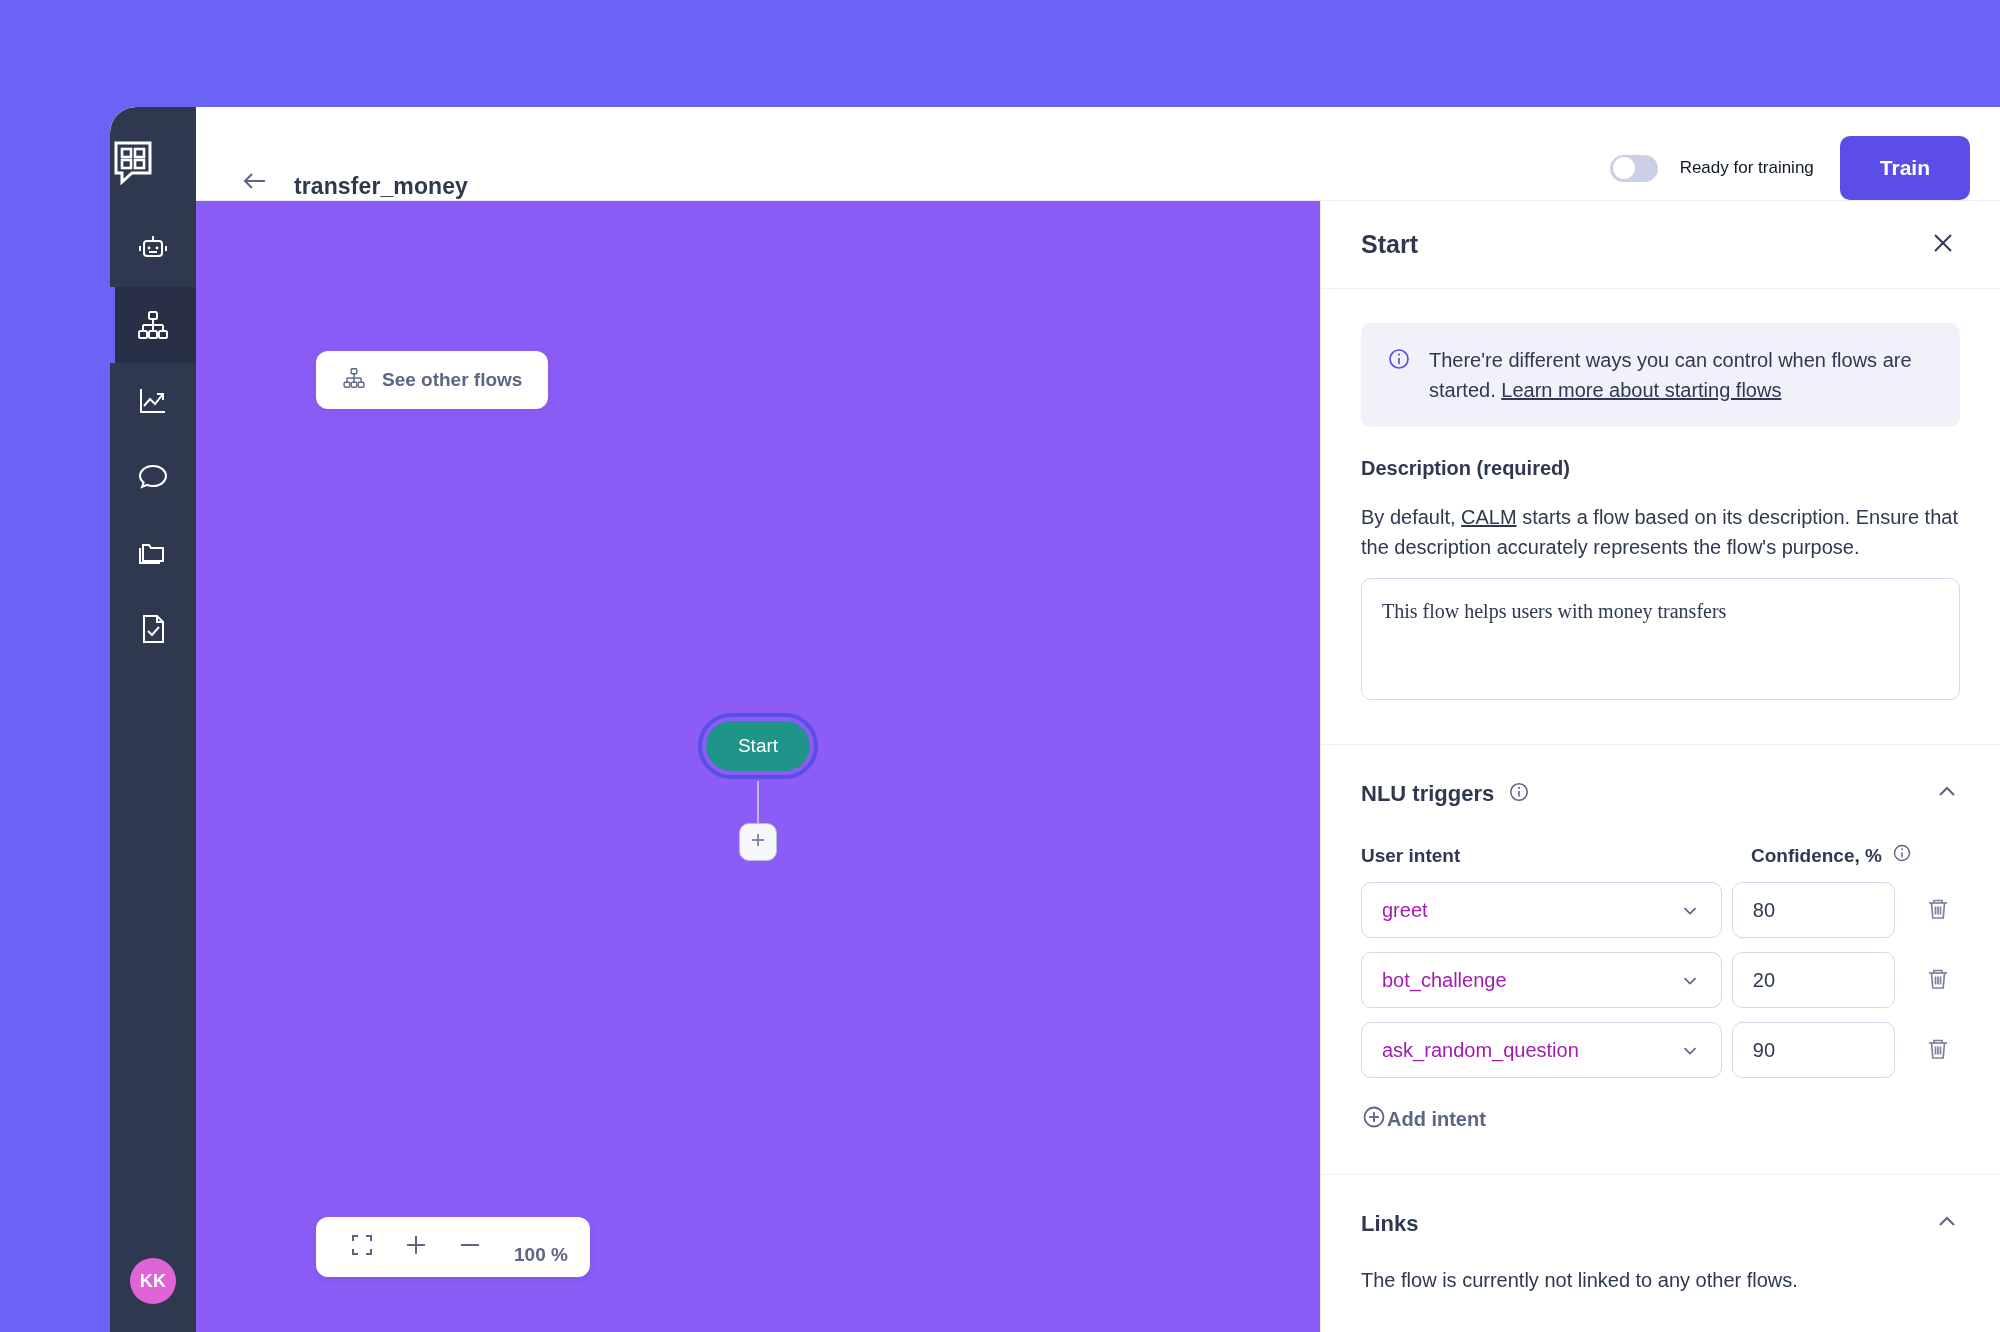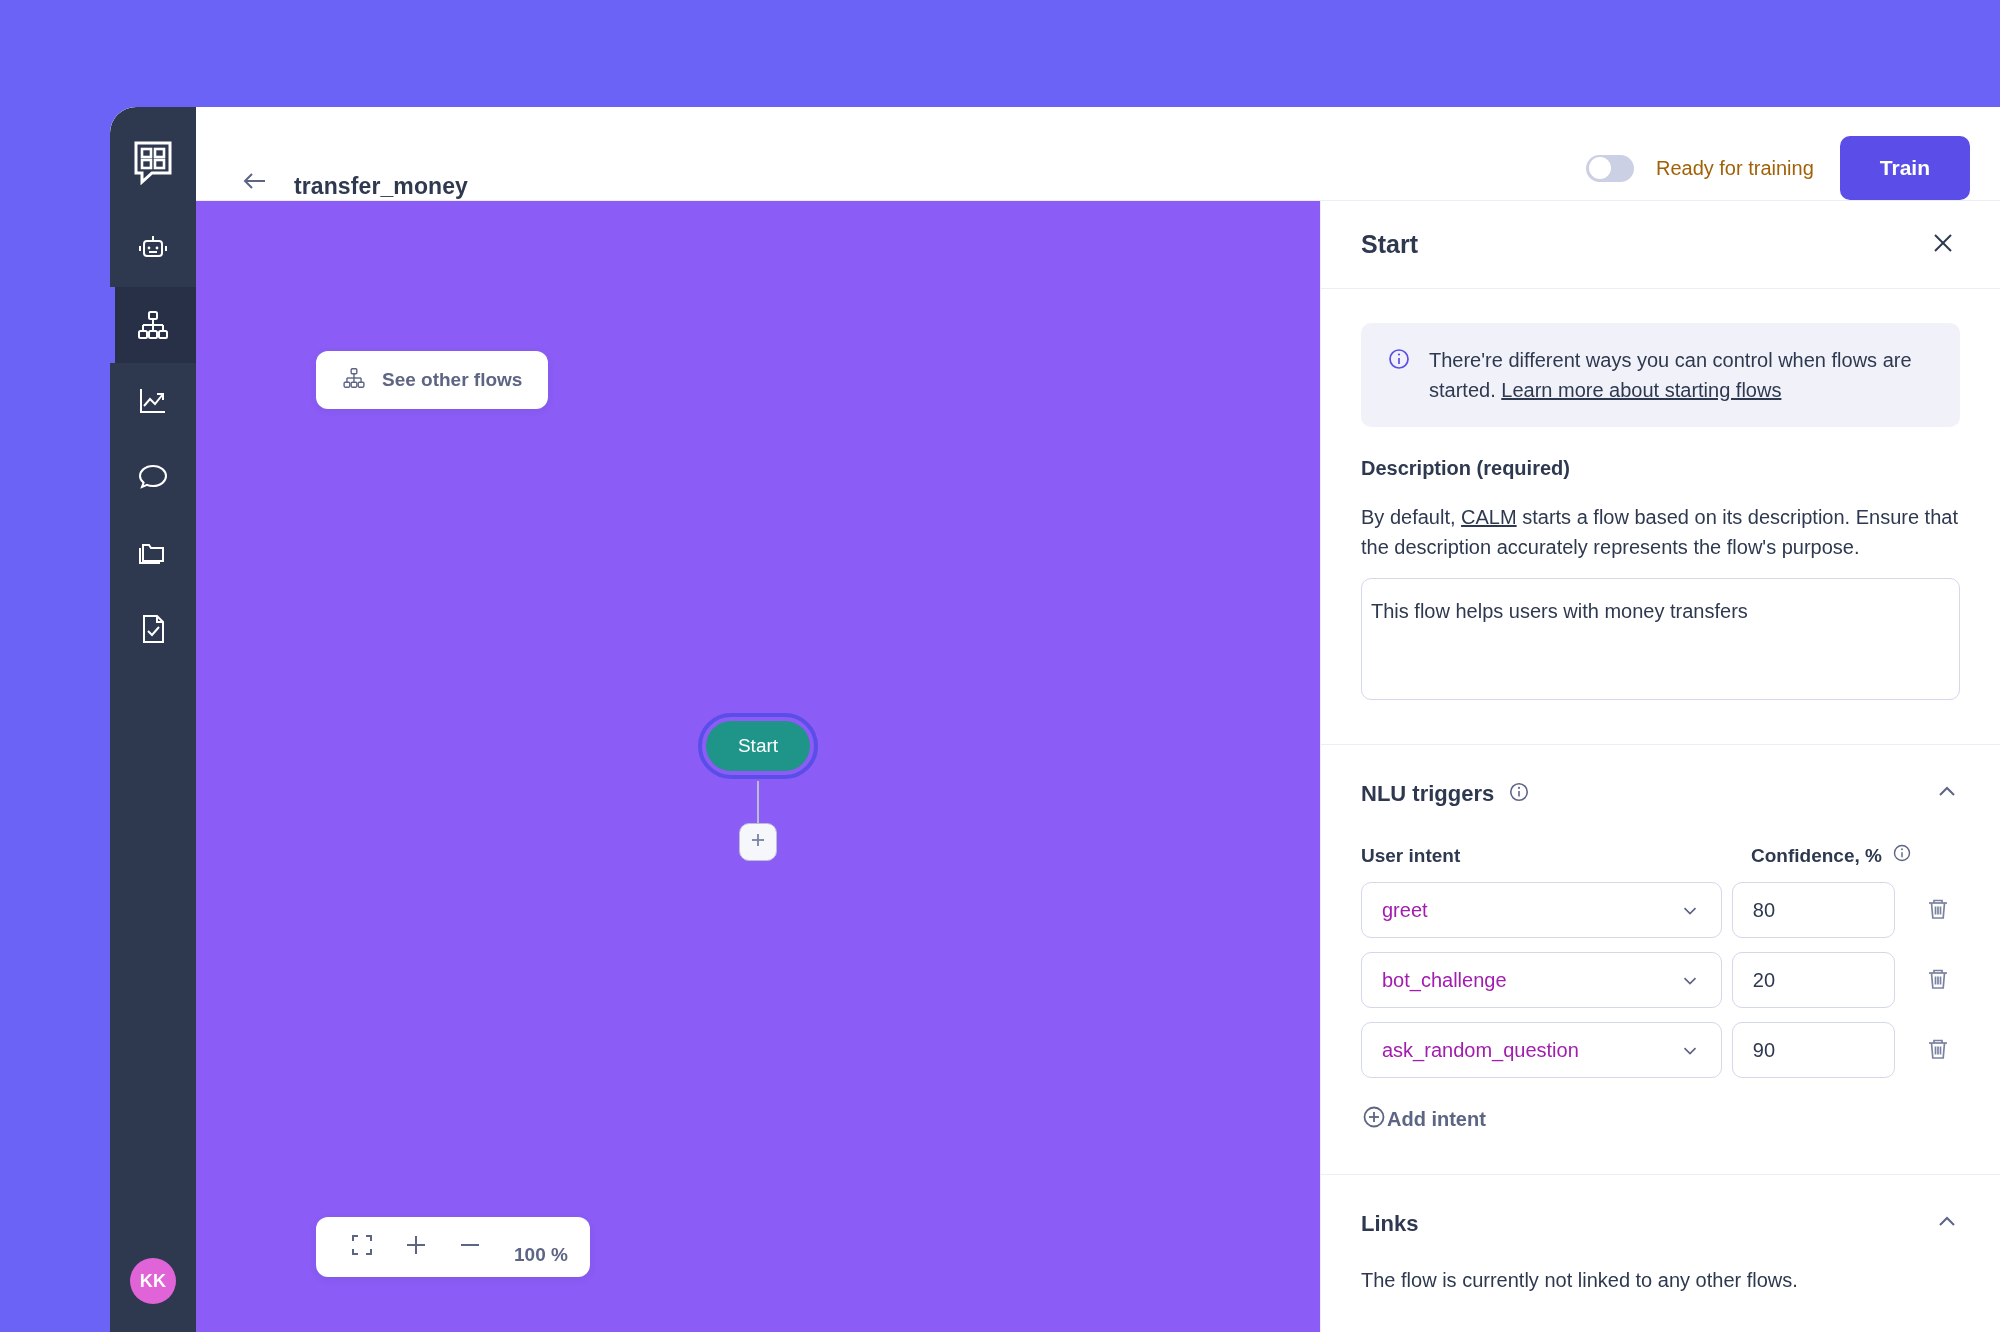--- a/index.html
+++ b/index.html
@@ -27,21 +27,21 @@
 
   
   .sidebar {
     width: 86px;
     flex: 0 0 86px;
     background: #2e3950;
     border-top-left-radius: 26px;
     position: relative;
     display: flex;
     flex-direction: column;
-    align-items: center;
+    align-items: flex-start;
   }
   .brand-logo {
     margin-top: 32px;
     width: 46px;
     height: 46px;
     display: flex;
     align-items: center;
     justify-content: center;
   }
   .nav-list {
@@ -136,22 +136,22 @@
   }
   .toggle .knob {
     position: absolute;
     top: 2.5px; left: 3px;
     width: 22px; height: 22px;
     border-radius: 50%;
     background: #ffffff;
   }
   .toggle-label {
     margin-left: 22px;
-    font-size: 20px;
-    color: #a16207;
+    font-size: 17px;
+    color: #0f172a;
     white-space: nowrap;
   }
   .train-btn {
     margin-left: 26px;
     background: #5b4ee8;
     color: #ffffff;
     border: none;
     border-radius: 10px;
     height: 64px;
     padding: 0 40px;
@@ -333,23 +333,23 @@
     color: #2e3950;
   }
   .field-help u { text-decoration: underline; cursor: pointer; }
 
   .desc-area {
     margin-top: 16px;
     width: 100%;
     height: 122px;
     border: 1px solid #d3d8ea;
     border-radius: 10px;
-    padding: 18px 9px;
+    padding: 18px 20px;
     font-size: 20px;
-    font-family: Liberation Sans, sans-serif;
+    font-family: Liberation Serif, serif;
     color: #2e3950;
     resize: none;
     outline: none;
     line-height: 1.4;
   }
 
   .section-head {
     display: flex;
     align-items: center;
     gap: 14px;

